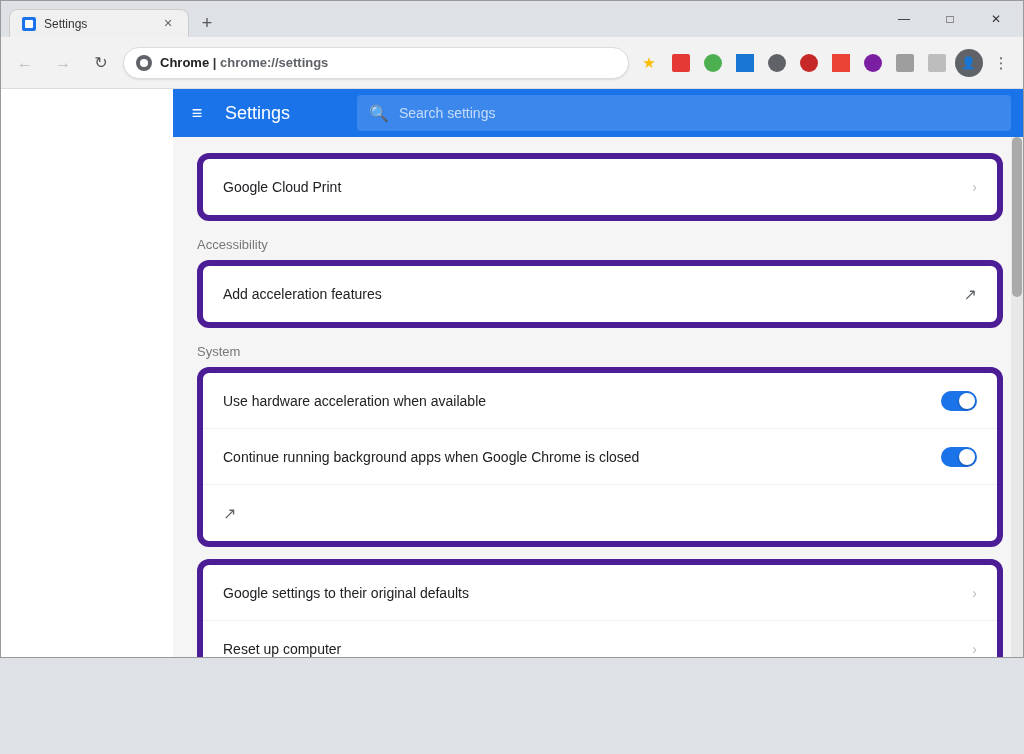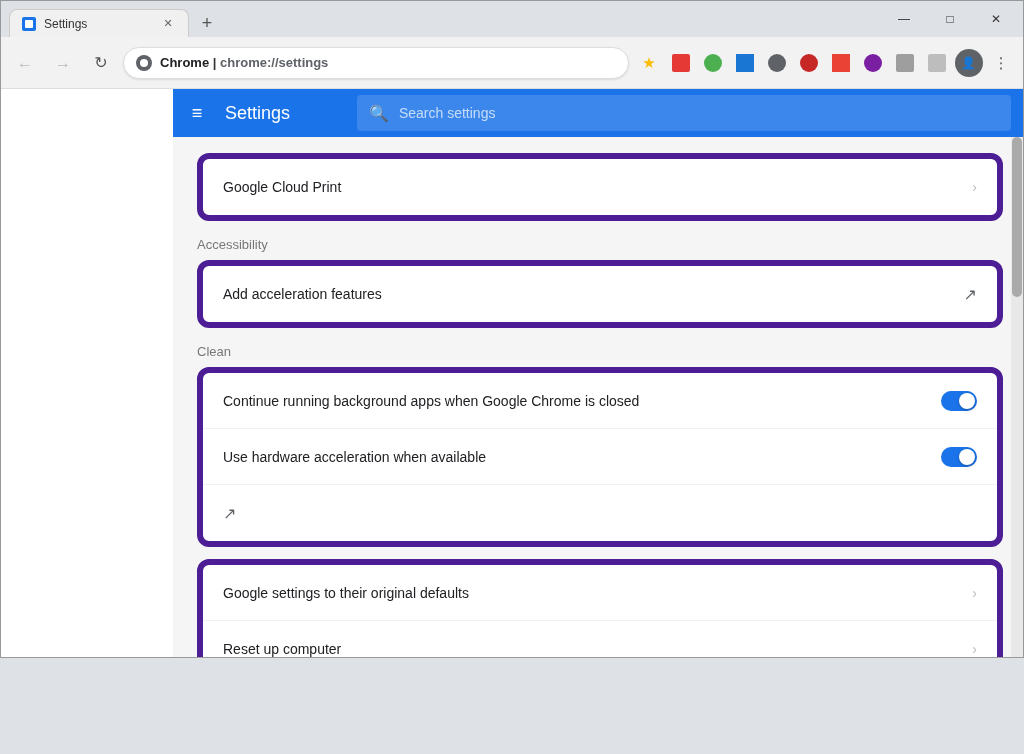--- a/index.html
+++ b/index.html
@@ -199,33 +199,33 @@
           <div class="section-title">Accessibility</div>
           <div class="card">
             <div class="card-item">
               <div class="card-item-text">
                 <div class="card-item-label">Add acceleration features</div>
               </div>
               <span class="card-item-external">↗</span>
             </div>
           </div>
 
-          <div class="section-title">Clean</div>
+          <div class="section-title">System</div>
           <div class="card">
             <div class="card-item">
               <div class="card-item-text">
-                <div class="card-item-label">Continue running background apps when Google Chrome is closed</div>
+                <div class="card-item-label">Use hardware acceleration when available</div>
               </div>
               <div class="toggle">
                 <div class="toggle-knob"></div>
               </div>
             </div>
             <div class="card-item">
               <div class="card-item-text">
-                <div class="card-item-label">Use hardware acceleration when available</div>
+                <div class="card-item-label">Continue running background apps when Google Chrome is closed</div>
               </div>
               <div class="toggle">
                 <div class="toggle-knob"></div>
               </div>
             </div>
             <div class="card-item">
               <span class="card-item-external">↗</span>
             </div>
           </div>
 

